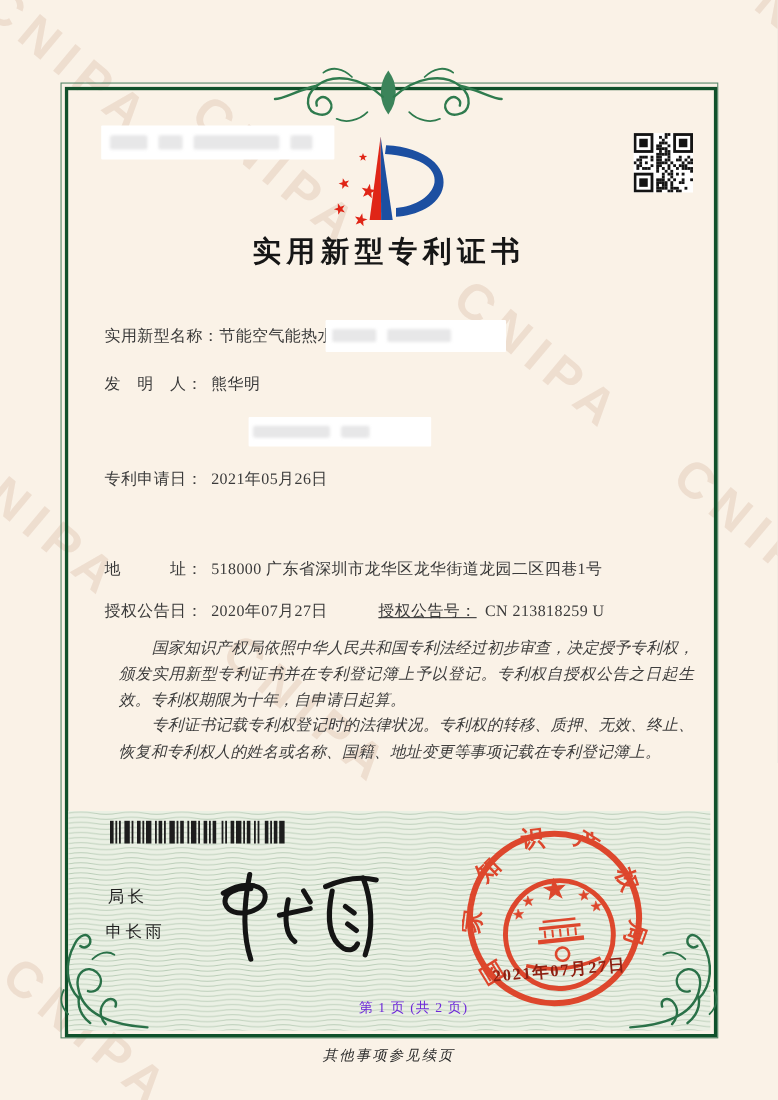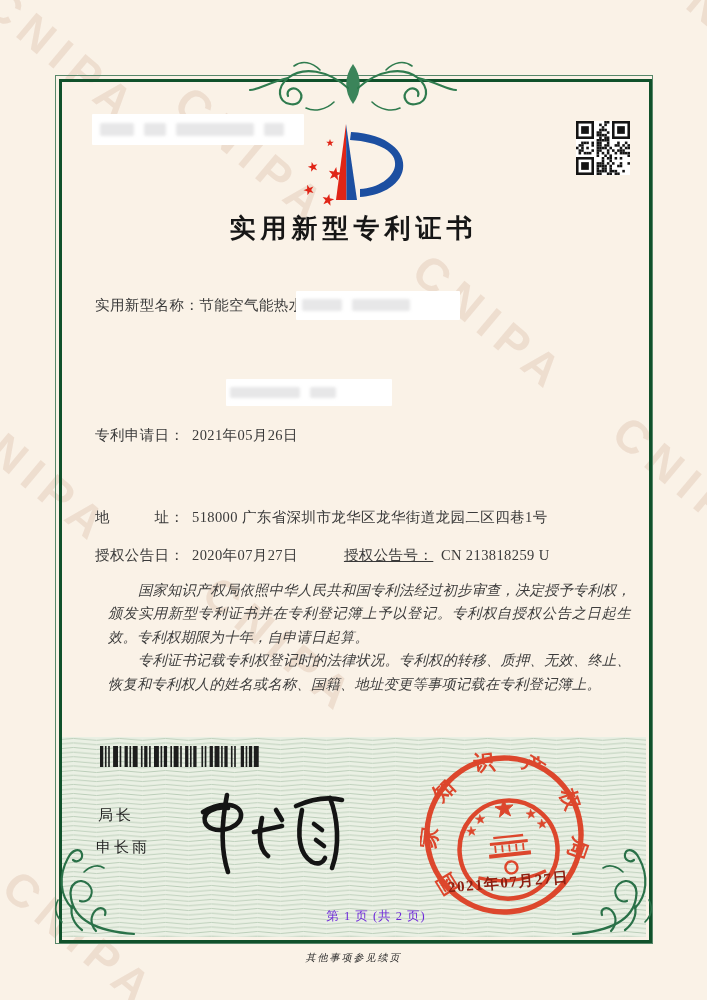--- a/index.html
+++ b/index.html
@@ -31,21 +31,21 @@
       font-size:14.3px;line-height:23.4px;color:#3d3d3d;font-style:italic;
       text-align:justify;letter-spacing:.2px;margin-left:16px;}
   .body-text p{margin:0;text-indent:2.1em;}
   
   .panel-svg{position:absolute;z-index:3;left:62px;top:737px;}
   .officer{position:absolute;z-index:4;left:98px;font-family:Liberation Mono, monospace;
       font-size:15px;letter-spacing:3px;color:#1f1f1f;}
   .page-ind{position:absolute;z-index:4;left:0;right:0;top:908px;text-align:center;
       font-size:12.5px;letter-spacing:1px;color:#6d28d9;margin-left:45px;}
   .note{position:absolute;z-index:4;left:0;right:0;top:951px;text-align:center;
-      font-size:10px;font-style:italic;letter-spacing:2px;color:#2b2b2b;}
+      font-size:13px;font-style:italic;letter-spacing:2px;color:#2b2b2b;}
   svg{display:block;}
 </style>
 </head>
 <body>
 
 <div class="page">
 
   <div class="wm" style="left:-30px;top:28px">CNIPA</div>
   <div class="wm" style="left:160px;top:128px">CNIPA</div>
   <div class="wm" style="left:640px;top:0px">CNIPA</div>
@@ -229,20 +229,23 @@
         <rect x="15" y="20" width="1" height="1" fill="#141414"></rect>
         <rect x="16" y="20" width="1" height="1" fill="#141414"></rect>
       </g>
   </svg>
 
   <div class="title">实用新型专利证书</div>
 
   <div class="field-row" style="top:296px">
     <span class="f-label">实用新型名称：</span><span class="f-value">节能空气能热水</span>
   </div>
+  <div class="field-row" style="top:340px">
+    <span class="f-label">发　明　人：</span><span class="f-value">熊华明</span>
+  </div>
   <div class="field-row" style="top:426px">
     <span class="f-label">专利申请日：</span><span class="f-value">2021年05月26日</span>
   </div>
   <div class="field-row" style="top:508px">
     <span class="f-label">地　　　址：</span><span class="f-value">518000 广东省深圳市龙华区龙华街道龙园二区四巷1号</span>
   </div>
   <div class="field-row" style="top:546px">
     <span class="f-label">授权公告日：</span><span class="f-value">2020年07月27日</span><span class="f-label f-label2">授权公告号：</span><span class="f-value">CN 213818259 U</span>
   </div>
 

